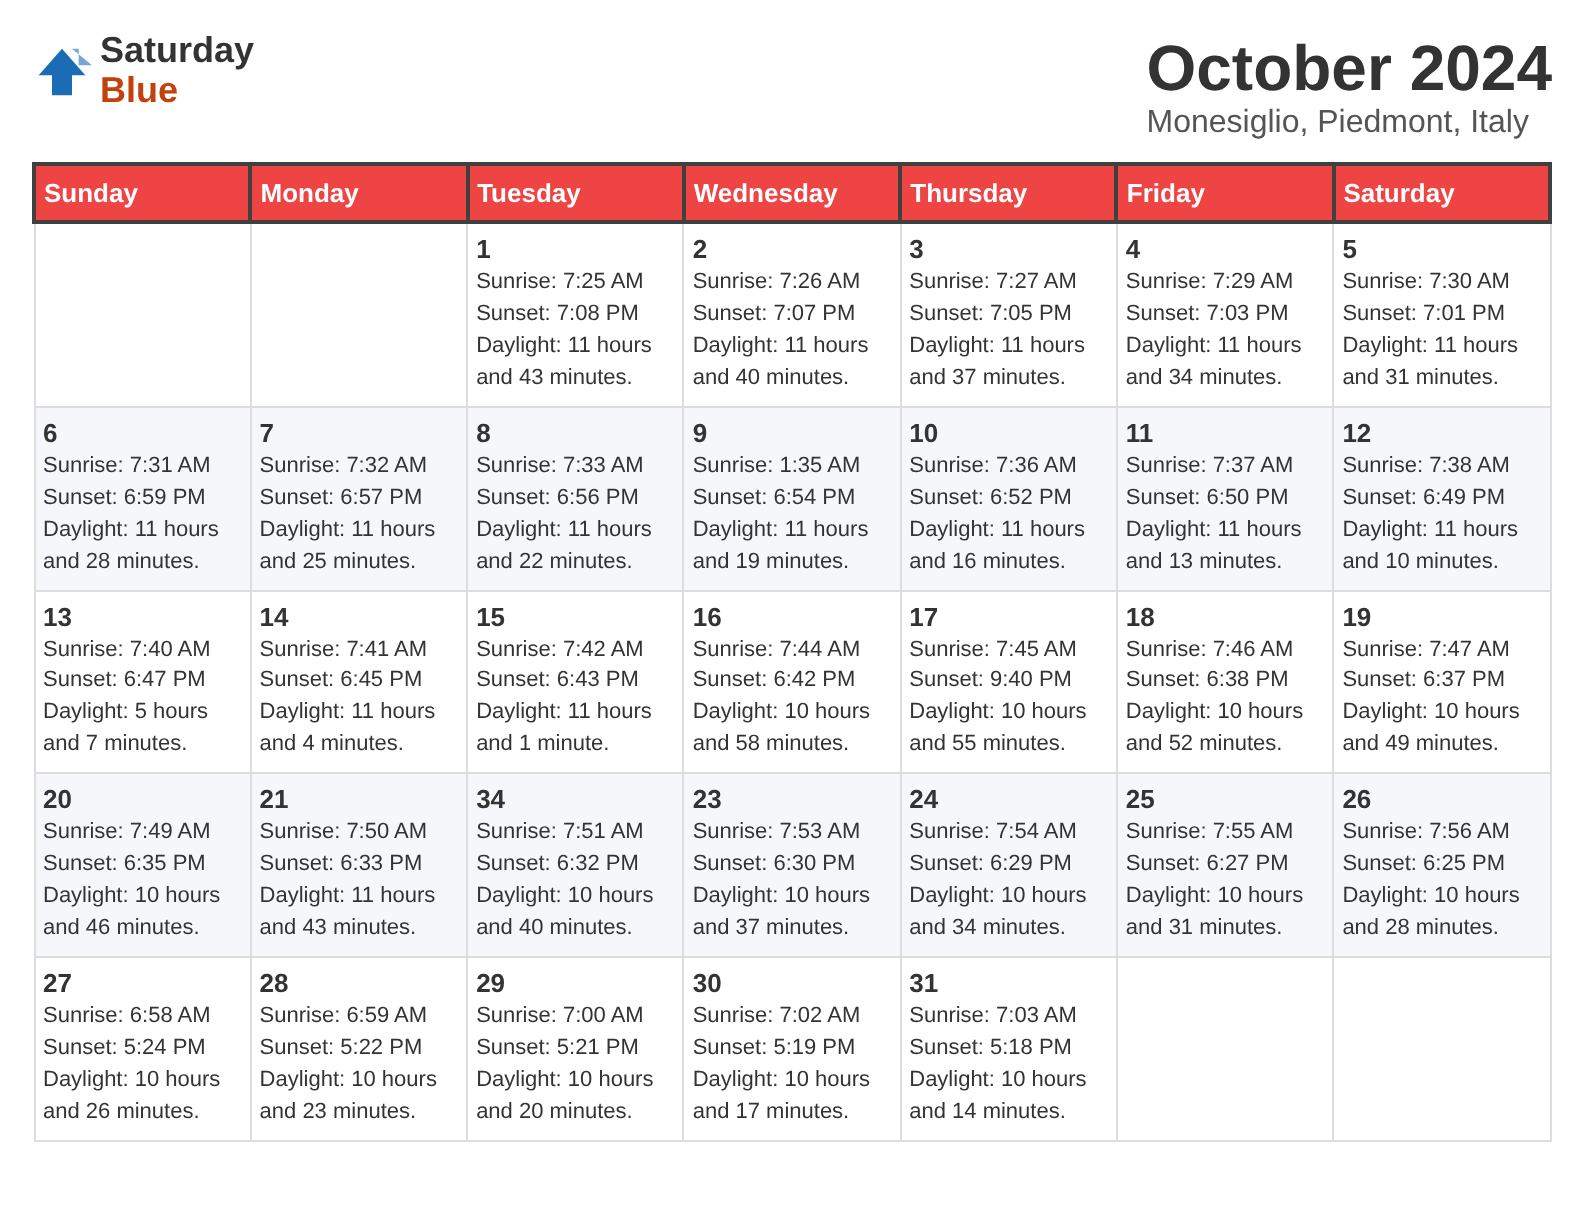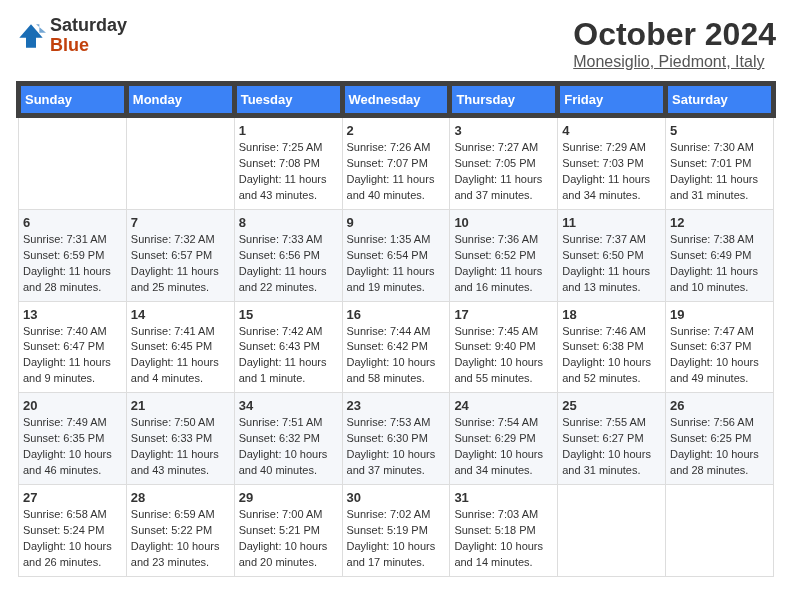--- a/index.html
+++ b/index.html
@@ -36,34 +36,33 @@
       text-align: left;
     }
     .month-title {
       font-size: 32px;
       font-weight: bold;
       color: #333;
     }
     .location {
       font-size: 16px;
       color: #555;
-      text-decoration: underline;
     }
     table {
       width: 100%;
       border-collapse: collapse;
       table-layout: fixed;
     }
     th {
-      background-color: #3b82f6;
+      background-color: #ef4444;
       color: #fff;
       padding: 6px 4px;
       font-size: 13px;
       text-align: left;
-      border: 5px solid #404040;
+      border: 2px solid #404040;
     }
     td {
       vertical-align: top;
       padding: 5px 4px;
       font-size: 11px;
       color: #333;
       border: 1px solid #ddd;
       background: #fff;
       min-height: 70px;
       height: 90px;
@@ -170,21 +169,21 @@
           <div class="day-info"><span>Sunrise: 7:37 AM</span><br><span>Sunset: 6:50 PM</span><br><span>Daylight: 11 hours and 13 minutes.</span></div>
         </td>
         <td>
           <span class="day-num">12</span>
           <div class="day-info"><span>Sunrise: 7:38 AM</span><br><span>Sunset: 6:49 PM</span><br><span>Daylight: 11 hours and 10 minutes.</span></div>
         </td>
       </tr>
       <tr>
         <td>
           <span class="day-num">13</span>
-          <div class="day-info"><span>Sunrise: 7:40 AM</span><br><span>Sunset: 6:47 PM</span><br><span>Daylight: 11 hours and 9 minutes.</span></div>
+          <div class="day-info"><span>Sunrise: 7:40 AM</span><br><span>Sunset: 6:47 PM</span><br><span>Daylight: 5 hours and 7 minutes.</span></div>
         </td>
         <td>
           <span class="day-num">14</span>
           <div class="day-info"><span>Sunrise: 7:41 AM</span><br><span>Sunset: 6:45 PM</span><br><span>Daylight: 11 hours and 4 minutes.</span></div>
         </td>
         <td>
           <span class="day-num">15</span>
           <div class="day-info"><span>Sunrise: 7:42 AM</span><br><span>Sunset: 6:43 PM</span><br><span>Daylight: 11 hours and 1 minute.</span></div>
         </td>
         <td>

